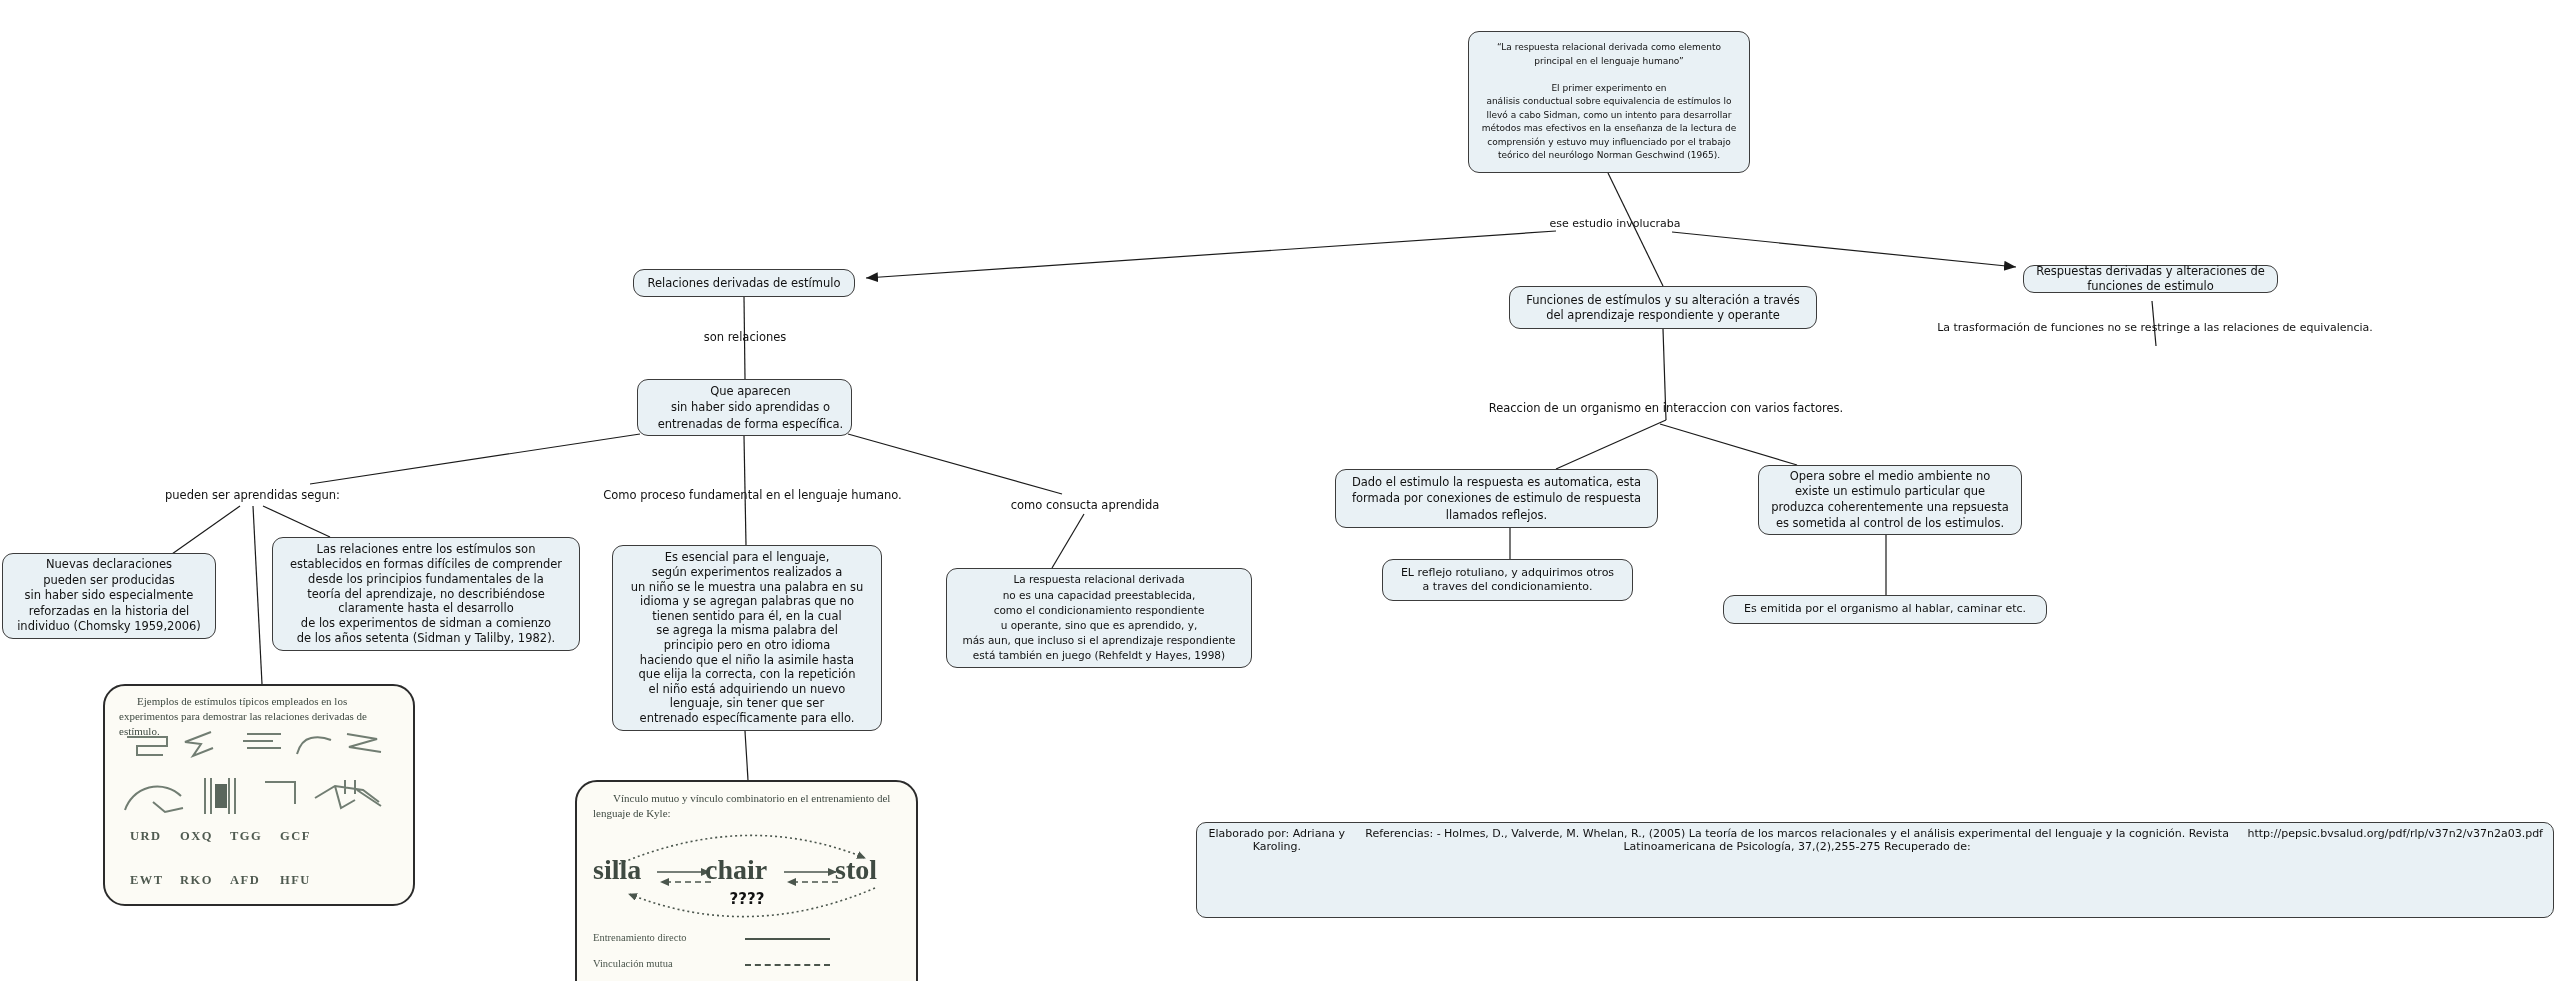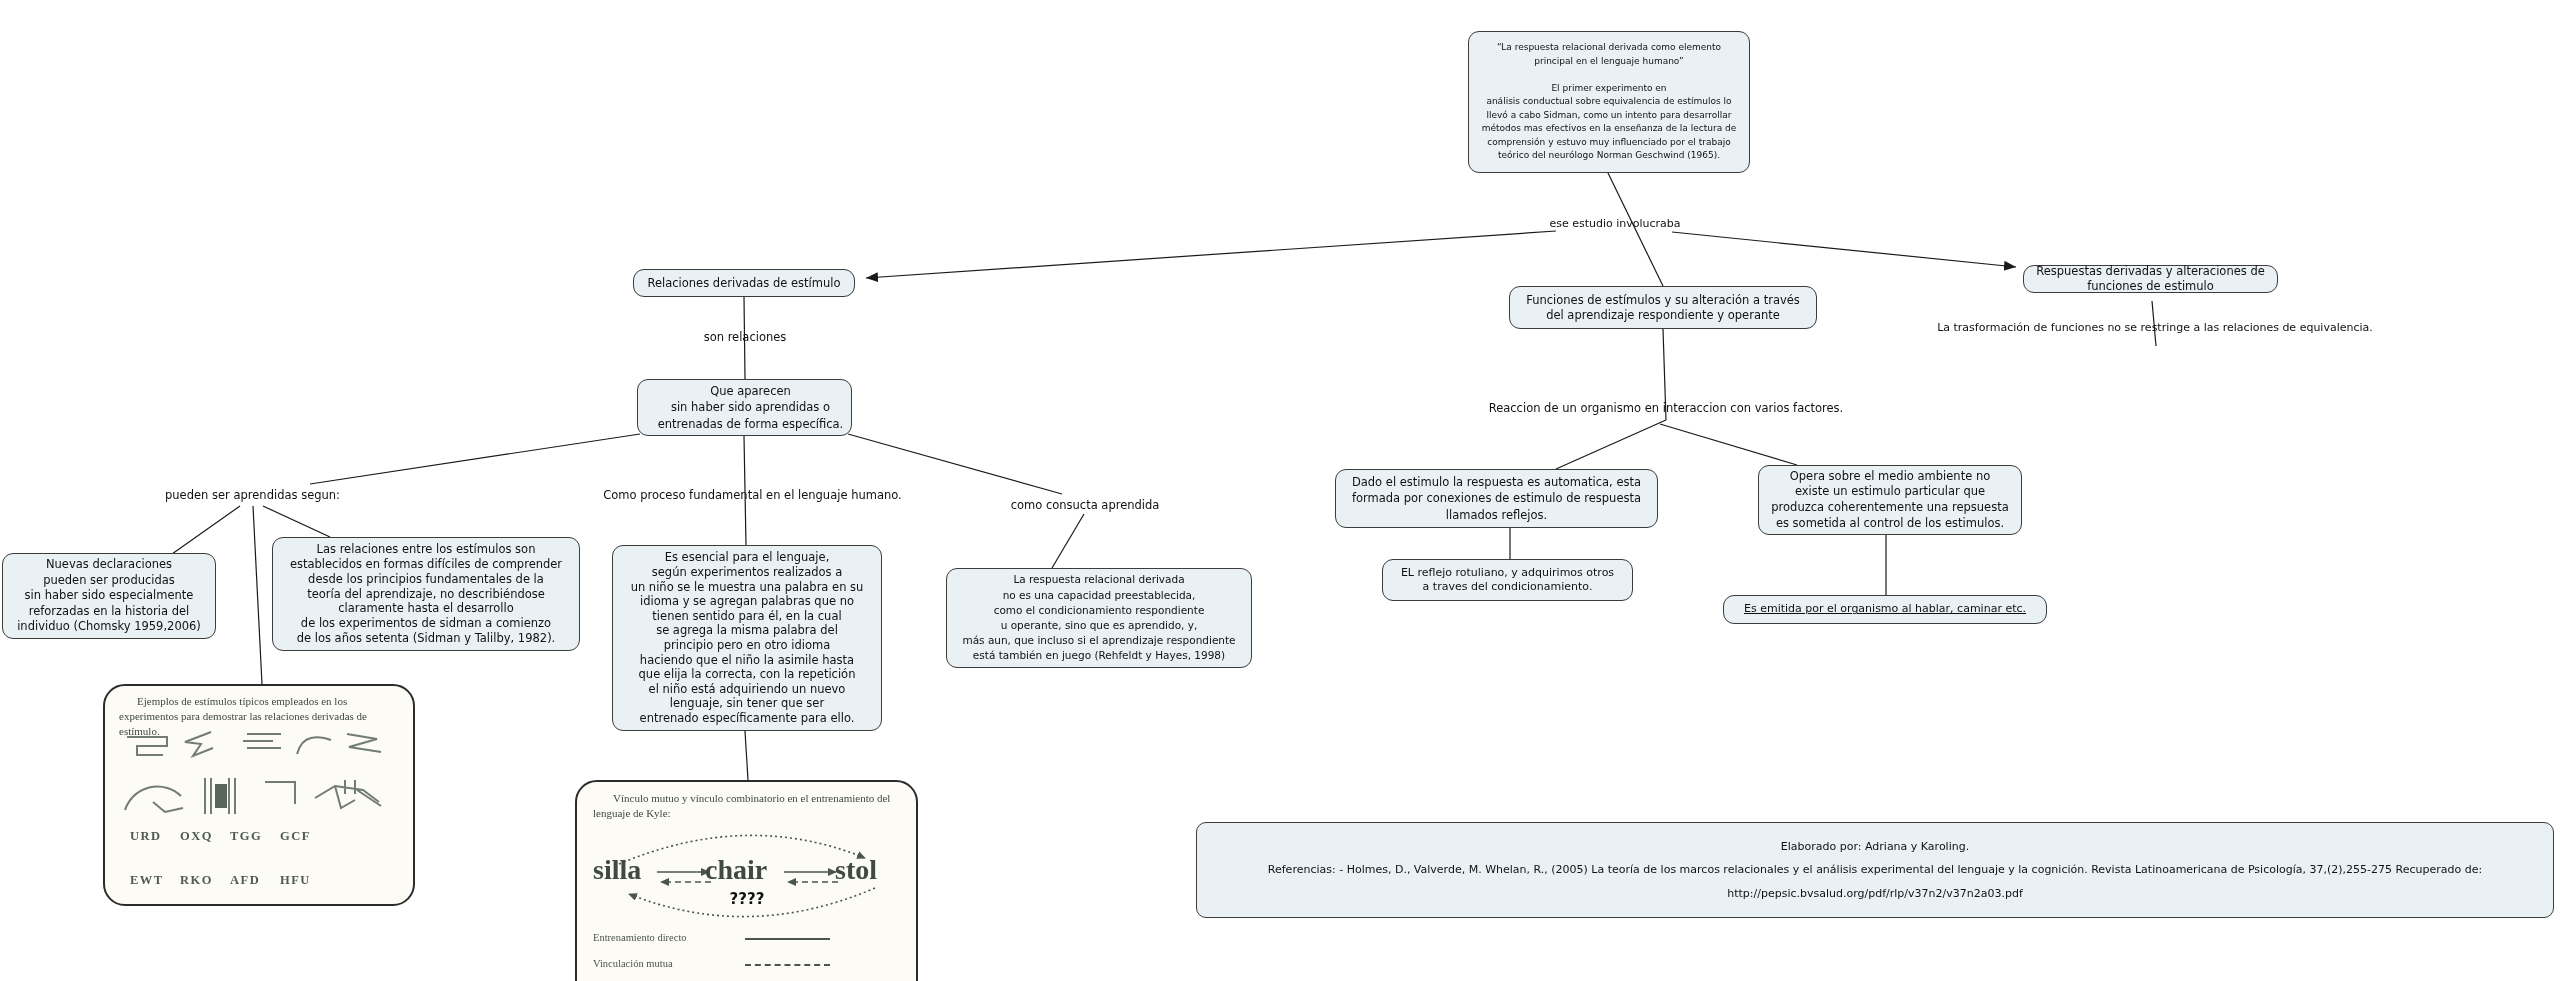--- a/index.html
+++ b/index.html
@@ -17,21 +17,21 @@
   #n-relaciones{left:633px;top:241px;width:222px;height:28px;}
   #n-que-aparecen{left:637px;top:351px;width:215px;height:57px;line-height:1.4;padding-left:18px;}
   #n-chomsky{left:2px;top:525px;width:214px;height:86px;line-height:1.35;}
   #n-sidman{left:272px;top:509px;width:308px;height:114px;line-height:1.3;}
   #n-es-esencial{left:612px;top:517px;width:270px;height:186px;line-height:1.27;}
   #n-rehfeldt{left:946px;top:540px;width:306px;height:100px;font-size:10.5px;line-height:1.45;}
   #n-funciones{left:1509px;top:258px;width:308px;height:43px;}
   #n-dado{left:1335px;top:441px;width:323px;height:59px;line-height:1.4;}
   #n-reflejo{left:1382px;top:531px;width:251px;height:42px;font-size:11px;padding:2px 16px;}
   #n-opera{left:1758px;top:437px;width:264px;height:70px;line-height:1.35;}
-  #n-emitida{left:1723px;top:567px;width:324px;height:29px;font-size:11px;padding:2px 4px;text-decoration:underline;}
+  #n-emitida{left:1723px;top:567px;width:324px;height:29px;font-size:11px;padding:2px 4px;}
   #n-respuestas{left:2023px;top:237px;width:255px;height:28px;}
   #n-una-derivadas{left:1903px;top:318px;width:510px;height:58px;font-size:11px;line-height:1.5;}
   
   #l-ese-estudio{left:1540px;top:189px;width:150px;font-size:11px;}
   #l-son-relaciones{left:690px;top:303px;width:110px;}
   #l-pueden{left:150px;top:461px;width:205px;}
   #l-como-proceso{left:595px;top:461px;width:315px;}
   #l-como-consucta{left:1005px;top:471px;width:160px;}
   #l-reaccion{left:1475px;top:374px;width:382px;}
   #l-trasformacion{left:1915px;top:293px;width:480px;font-size:11px;}
@@ -53,22 +53,22 @@
   #kw-stol{left:258px;top:72px;}
   #kyle-question{position:absolute;left:135px;top:108px;width:70px;text-align:center;
                  font-family:"DejaVu Sans",sans-serif;font-weight:bold;font-size:15px;color:#111;z-index:3;}
   .legend-row{position:absolute;left:16px;width:300px;height:14px;font-size:10.5px;color:#4a554c;z-index:3;}
   .legend-row .sample{position:absolute;left:152px;top:6px;width:85px;height:0;border-top:2px solid #4a554c;}
   #leg-1{top:150px;} #leg-2{top:176px;} #leg-3{top:200px;}
   #leg-2 .sample{border-top-style:dashed;}
   #leg-3 .sample{border-top-style:dotted;}
   
   #credits{left:1196px;top:794px;width:1358px;height:96px;position:absolute;z-index:2;box-sizing:border-box;
-           background:#e9f1f5;border:1px solid #3c3c3c;border-radius:10px;display:flex;flex-direction:column;
-           justify-content:space-around;text-align:center;font-size:11px;padding:12px 10px;}
+           background:#e9f1f5;border:1px solid #3c3c3c;border-radius:10px;display:flex;flex-direction:row;
+           justify-content:space-around;text-align:center;font-size:11px;padding:4px 10px;}
 </style>
 </head>
 <body>
 
 <div id="canvas">
 
   <svg id="wires" width="2564" height="981">
     <defs>
       <marker id="arr" markerUnits="userSpaceOnUse" markerWidth="14" markerHeight="12" refX="12" refY="5" orient="auto">
         <path d="M0 0 L12 5 L0 10 Z" fill="#1a1a1a"></path>

